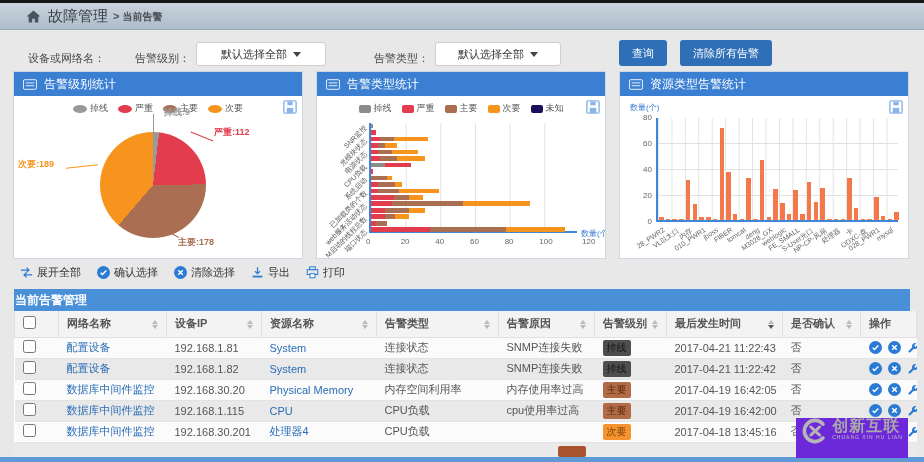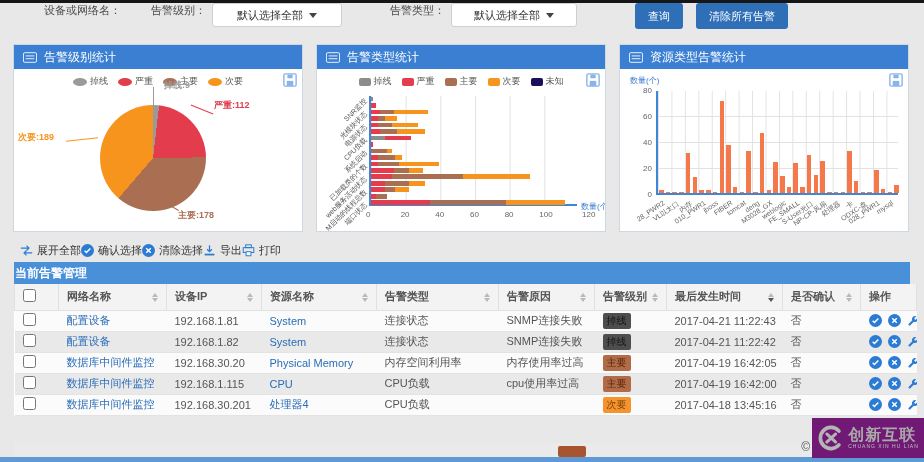--- a/index.html
+++ b/index.html
@@ -7,21 +7,21 @@
   body { font-family:"Liberation Sans", sans-serif; background:#e8e8e8; }
   .app { position:relative; width:924px; height:462px; background:#e8e8e8; overflow:hidden; }
 
   .top-strip { height:3px; background:#161616; }
   .header-bar { height:27px; background:linear-gradient(#c9d3dd,#aebccb); border-bottom:1px solid #97a8b8;
                 display:flex; align-items:center; padding-left:26px; }
   .header-bar .app-title { font-size:15px; color:#3a3f45; margin-left:7px; }
   .header-bar .crumb-sep { font-size:11px; font-weight:bold; color:#4a4f55; margin:0 3px 0 5px; }
   .header-bar .crumb { font-size:10px; font-weight:bold; color:#4a4f55; padding-top:2px; }
 
-  .filter-bar { height:36px; display:flex; align-items:flex-start; padding-left:44px; font-size:11px; color:#4a4a4a; }
+  .filter-bar { height:36px; display:flex; align-items:flex-end; padding-left:28px; font-size:11px; color:#4a4a4a; }
   .filter-bar label { white-space:nowrap; }
   .text-input { width:135px; height:24px; margin-left:6px; border:1px solid #c9c9c9; border-radius:3px;
                 background:#fdfdfd; font-size:11px; padding:0 8px; color:#444; font-family:inherit; }
   .text-input::placeholder { color:#aaa; }
   .dropdown { width:130px; height:24px; margin-left:6px; border:1px solid #cfcfcf; border-radius:3px; background:#fff;
               display:flex; align-items:center; justify-content:center; gap:6px; font-size:11px; color:#333; cursor:pointer; }
   .caret { width:0; height:0; border-left:4px solid transparent; border-right:4px solid transparent; border-top:5px solid #444; }
   .btn { height:26px; border:none; border-radius:3px; background:#2e6fb7; color:#fff; font-size:11px;
          padding:0 13px; cursor:pointer; font-family:inherit; }
 
@@ -44,21 +44,21 @@
 
   .hplot { position:absolute; border-left:2px solid #3d87d6; border-bottom:2px solid #3d87d6; }
   .hbar-row { position:absolute; left:0; display:flex; }
   .hbar-seg { height:100%; }
   .axis-tick { position:absolute; font-size:8px; color:#666; }
   .axis-label { position:absolute; font-size:8px; color:#3a7bd0; white-space:nowrap; }
   .rot-label { position:absolute; font-size:7px; color:#555; white-space:nowrap; transform-origin:100% 50%; transform:rotate(-45deg); }
   .rot-label-x { position:absolute; font-size:7px; color:#666; white-space:nowrap; transform-origin:100% 0; transform:rotate(-34deg); }
   .vbar { position:absolute; bottom:0; background:#f4784a; }
 
-  .toolbar { display:flex; align-items:flex-end; margin:6px 0 0 20px; height:20px; }
+  .toolbar { display:flex; align-items:flex-start; gap:16px; margin:6px 0 0 20px; height:20px; }
   .tool { display:flex; align-items:center; gap:4px; font-size:11px; color:#333; cursor:pointer; }
 
   .table-wrap { margin:4px 14px 0; background:#fff; }
   .table-title { height:22px; background:#4a90d9; color:#fff; font-size:12px; font-weight:bold;
                  display:flex; align-items:center; padding-left:1px; }
   table.alarm { width:100%; border-collapse:collapse; font-size:11px; table-layout:fixed; }
   table.alarm th { height:26px; background:#f3f3f3; border:1px solid #e0e0e0; border-top:none; color:#555;
                    font-weight:bold; text-align:left; padding-left:8px; position:relative; }
   table.alarm td { height:21px; border-bottom:1px solid #e3e3e3; padding-left:8px; color:#555; overflow:hidden; white-space:nowrap; }
   table.alarm tr.odd td { background:#fbfbfb; }
@@ -73,34 +73,44 @@
   .sort .up { top:0; border-bottom:4px solid #b9b9b9; }
   .sort .dn { bottom:0; border-top:4px solid #b9b9b9; }
   .sort.active .dn { border-top-color:#555; }
   .ops { display:flex; gap:6px; align-items:center; }
   .ops span { line-height:0; cursor:pointer; }
 
   .partial-row { position:absolute; left:14px; right:8px; bottom:5px; height:14px; background:#eaeaea; }
   .partial-badge { position:absolute; left:544px; top:3px; width:28px; height:11px; background:#a8552f; border-radius:2px; }
   .bottom-strip { position:absolute; left:0; bottom:0; width:924px; height:5px; background:#5f9ad6; }
 
-  .watermark { position:absolute; right:0; bottom:4px; width:112px; height:40px; background:#701a75;
-               display:flex; align-items:center; justify-content:center; gap:5px; }
+  .watermark { position:absolute; right:16px; bottom:4px; width:112px; height:40px; background:#6d28d9;
+               display:flex; justify-content:center; gap:5px; }
   .wm-copy { position:absolute; right:114px; bottom:8px; font-size:12px; color:#555; }
   .wm-text-block { display:flex; flex-direction:column; }
   .wm-title { font-size:16px; font-weight:bold; color:#a9a9a9; letter-spacing:1px; line-height:16px; }
   .wm-sub { font-size:5px; color:#c2c2c2; letter-spacing:1px; }
 </style>
 </head>
 <body>
 
 <div class="app">
 
   <div class="top-strip"></div>
 
+  <div class="header-bar">
+    <span style="line-height:0">
+      <svg viewBox="0 0 16 14" width="15" height="13">
+          <path d="M8 0.5L0.5 7h2.3v6.5h3.8V9.3h2.8v4.2h3.8V7h2.3z" fill="#49545f"></path>
+        </svg>
+    </span>
+    <span class="app-title">故障管理</span>
+    <span class="crumb-sep">&gt;</span>
+    <span class="crumb">当前告警</span>
+  </div>
 
   <div class="filter-bar">
     <label>设备或网络名：</label>
     <label style="margin-left:30px">告警级别：</label>
     <div class="dropdown">
       <span>默认选择全部</span>
       <span class="caret"></span>
     </div>
     <label style="margin-left:48px">告警类型：</label>
     <div class="dropdown" style="width:126px">

